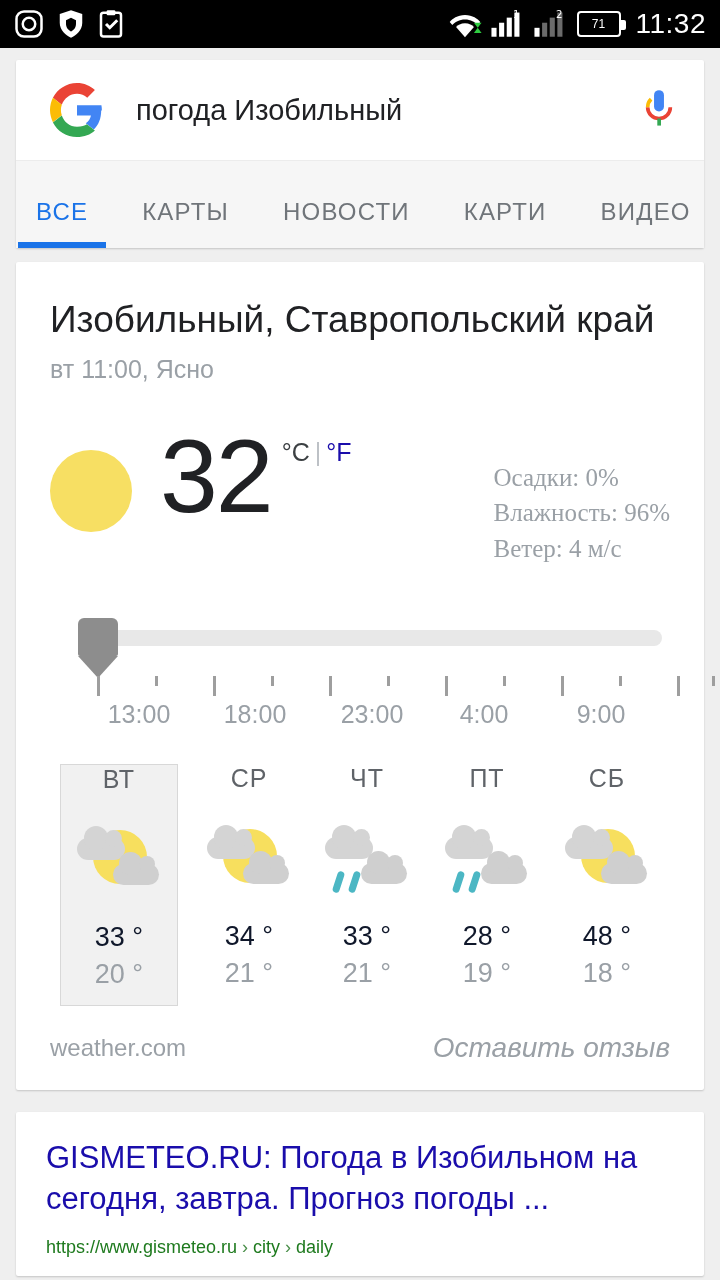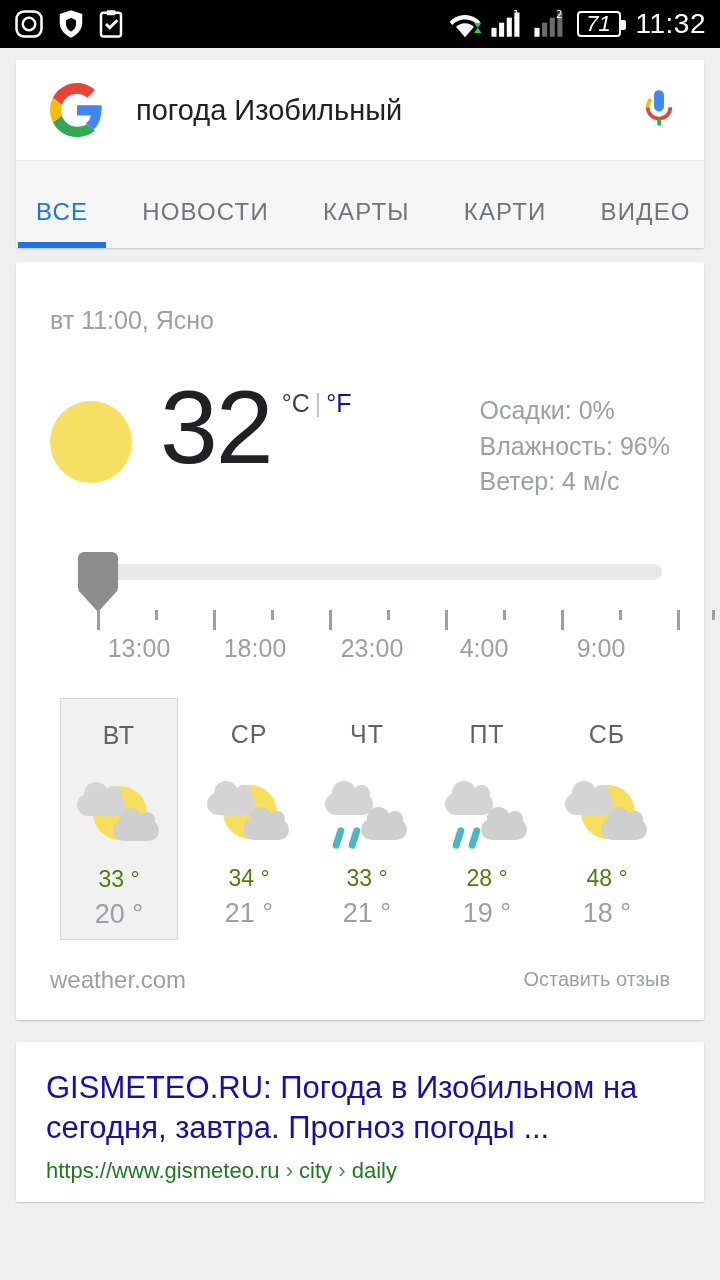--- a/index.html
+++ b/index.html
@@ -21,21 +21,21 @@
   .ico { display: block; }
   .sb-time { font-size: 28px; letter-spacing: 0.5px; font-weight: 400; margin-left: 6px; }
   .battery {
     position: relative; width: 44px; height: 26px; border: 2.5px solid #fff; border-radius: 4px;
     display: flex; align-items: center; justify-content: center;
   }
   .battery:after {
     content: ""; position: absolute; right: -7px; top: 7px; width: 5px; height: 10px;
     background: #fff; border-radius: 0 2px 2px 0;
   }
-  .battery span { font-size: 22px; line-height: 1; font-style: italic; }
+  .battery span { font-size: 12px; line-height: 1; }
 
   
   .card {
     background: #fff; margin: 0 16px; border-radius: 2px;
     box-shadow: 0 1px 2px rgba(0,0,0,.18);
   }
   .searchcard { margin-top: 12px; }
   .searchrow { display: flex; align-items: center; height: 100px; padding: 0 20px; margin-left: 14px; }
   .glogo { width: 54px; height: 54px; flex: none; }
   .query {
@@ -65,21 +65,21 @@
   .wx-sub { font-size: 25px; color: #9aa0a6; margin-top: 10px; }
 
   .wx-now { display: flex; align-items: flex-start; margin-top: 48px; }
   .sun-big { width: 82px; height: 82px; border-radius: 50%; background: #f7df63; flex: none; margin-top: 18px; }
   .temp-wrap { display: flex; align-items: flex-start; margin-left: 28px; }
   .temp-big { font-size: 104px; line-height: 0.86; color: #202124; font-weight: 400; letter-spacing: -2px; }
   .units { font-size: 25px; margin-left: 10px; margin-top: 6px; white-space: nowrap; }
   .u-c { color: #3c4043; }
   .u-sep { color: #bdc1c6; margin: 0 5px; }
   .u-f { color: #1a0dab; }
-  .wx-details { margin-left: auto; margin-top: 10px; text-align: left; }
+  .wx-details { margin-left: auto; margin-top: 28px; text-align: left; font-family: Liberation Serif, serif; }
   .wx-details div { font-size: 25px; color: #9aa0a6; line-height: 1.42; }
 
   
   .slider { position: relative; margin-top: 52px; height: 112px; }
   .track {
     position: absolute; left: 46px; right: 8px; top: 12px; height: 16px;
     background: #e8e8e8; border-radius: 8px;
   }
   .handle { position: absolute; left: 28px; top: 0; width: 40px; }
   .handle .body { width: 40px; height: 38px; background: #8d8d8d; border-radius: 6px 6px 2px 2px; }
@@ -92,26 +92,26 @@
   .tick { position: absolute; width: 3px; background: #9e9e9e; }
   .tick.tall { height: 20px; top: 0; }
   .tick.short { height: 10px; top: 0; }
   .hourlabels { position: absolute; left: 0; right: 0; top: 82px; height: 30px; }
   .hourlabel { position: absolute; font-size: 25px; color: #9aa0a6; transform: translateX(-50%); }
 
   
   .forecast { position: relative; margin-top: 34px; height: 242px; overflow: hidden; }
   .fday {
     position: absolute; top: 0; width: 118px; text-align: center;
-    padding-top: 22px; height: 242px;
+    height: 242px;
   }
   .fday.sel { background: #f1f1f1; border: 1px solid #d8d8d8; }
   .fday .dow { font-size: 25px; color: #5f6368; letter-spacing: 1px; }
   .fday .icon { height: 86px; margin-top: 26px; position: relative; }
-  .fday .hi { font-size: 23px; color: #4d7c0f; margin-top: 4px; }
+  .fday .hi { font-size: 27px; color: #0f172a; margin-top: 16px; }
   .fday .lo { font-size: 27px; color: #9aa0a6; margin-top: 6px; }
 
   
   .g { position: absolute; left: 50%; top: 0; transform: translateX(-50%); width: 96px; height: 80px; }
   .g .sun { position: absolute; width: 54px; height: 54px; border-radius: 50%; background: #f7df5e; left: 22px; top: 10px; }
   .g .cloud { position: absolute; background: #d4d4d4; border-radius: 14px; }
   .g .cl1 { width: 48px; height: 22px; left: 6px; top: 18px; }
   .g .cl1:before {
     content: ""; position: absolute; width: 24px; height: 24px; background: #d4d4d4;
     border-radius: 50%; left: 7px; top: -12px;
@@ -128,26 +128,26 @@
   .g .cl2:after {
     content: ""; position: absolute; width: 16px; height: 16px; background: #cfcfcf;
     border-radius: 50%; left: 26px; top: -8px;
   }
   .g .drop { position: absolute; width: 7px; height: 22px; background: #4cb7c4; border-radius: 4px; transform: rotate(18deg); }
   .g .d1 { left: 16px; top: 52px; }
   .g .d2 { left: 32px; top: 52px; }
 
   .wx-footer { display: flex; align-items: center; margin-top: 26px; }
   .src { font-size: 24px; color: #9aa0a6; }
-  .feedback { margin-left: auto; font-size: 20px; color: #9aa0a6; }
+  .feedback { margin-left: auto; font-size: 28px; color: #9aa0a6; font-style: italic; }
 
   
   .resultcard { margin-top: 22px; padding: 26px 30px 18px 30px; }
   .r-title { font-size: 31px; line-height: 1.3; color: #1a0dab; }
-  .r-url { font-size: 22px; color: #1e7a1e; margin-top: 10px; }
+  .r-url { font-size: 18px; color: #1e7a1e; margin-top: 18px; }
   .r-url .sep { color: #4a8f4a; }
 </style>
 </head>
 <body>
 
 <div id="screen">
 
   <div class="statusbar">
     <div class="sb-left">
       <svg class="ico" width="30" height="30" viewBox="0 0 24 24">
@@ -203,28 +203,29 @@
       <div class="query">погода Изобильный</div>
       <svg class="mic" viewBox="0 0 24 32">
         <rect x="8.5" y="2" width="7" height="15" rx="3.5" fill="#4285F4"></rect>
         <path d="M4 14 a8 8 0 0 0 8 8 a8 8 0 0 0 8 -8" fill="none" stroke="#EA4335" stroke-width="2.6"></path>
         <path d="M4 14 a8 8 0 0 1 2.4 -5.7" fill="none" stroke="#FBBC05" stroke-width="2.6"></path>
         <rect x="10.8" y="22" width="2.6" height="5" fill="#34A853"></rect>
       </svg>
     </div>
     <div class="tabs">
       <div class="tab active">ВСЕ</div>
+      <div class="tab">КАРТЫ</div>
       <div class="tab">НОВОСТИ</div>
-      <div class="tab">КАРТЫ</div>
       <div class="tab">КАРТИ</div>
       <div class="tab">ВИДЕО</div>
     </div>
   </div>
 
   <div class="card weathercard">
+    <div class="wx-title">Изобильный, Ставропольский край</div>
     <div class="wx-sub">вт 11:00, Ясно</div>
 
     <div class="wx-now">
       <div class="sun-big"></div>
       <div class="temp-wrap">
         <div class="temp-big">32</div>
         <div class="units">
           <span class="u-c">°C</span><span class="u-sep">|</span><span class="u-f">°F</span>
         </div>
       </div>

